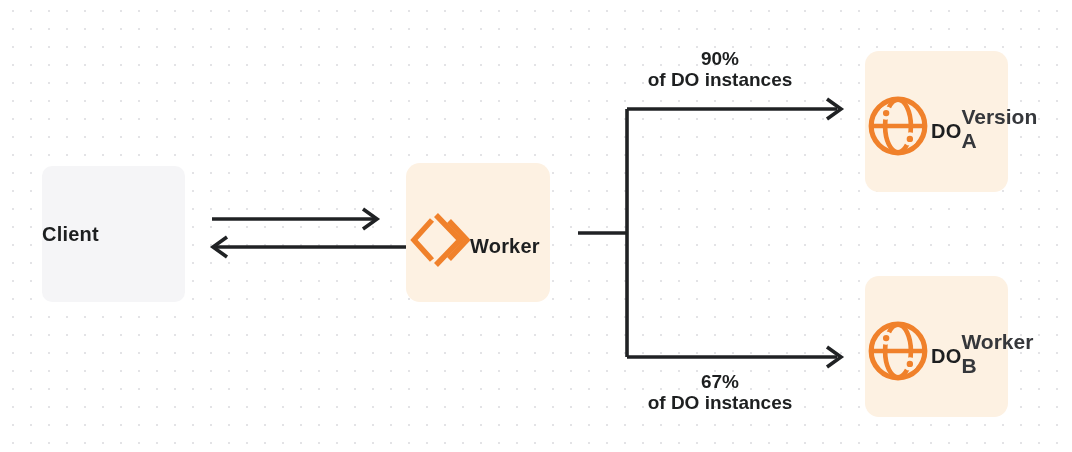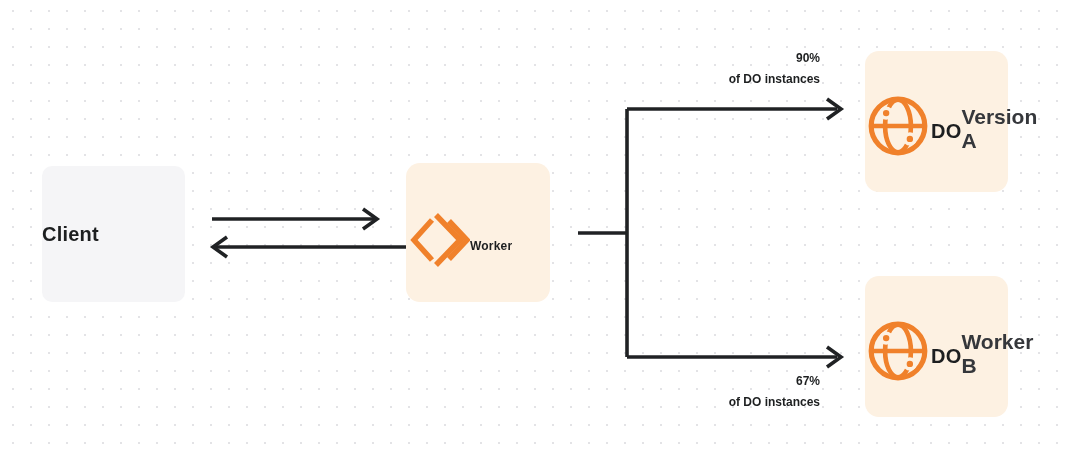--- a/index.html
+++ b/index.html
@@ -37,35 +37,35 @@
     justify-content:flex-start;
     font-size:20px;font-weight:700;
     letter-spacing:.2px;
   }
   .node-worker{
     left:406px;top:163px;width:144px;height:139px;
     background:var(--node-cream-bg);
     border-radius:14px;
     padding-top:15px;
   }
-  .node-worker .node-label{margin-top:12px;font-size:12px;font-weight:700;letter-spacing:.2px;}
+  .node-worker .node-label{margin-top:12px;font-size:20px;font-weight:700;letter-spacing:.2px;}
   .node-do{
     left:865px;width:143px;height:141px;
     background:var(--node-cream-bg);
     border-radius:14px;
     padding-top:8px;
   }
   .node-do-a{top:51px;}
   .node-do-b{top:276px;}
   .do-title{margin-top:10px;font-size:20px;font-weight:700;line-height:1;letter-spacing:.2px;}
   .do-subtitle{margin-top:6px;font-size:21px;font-weight:700;color:var(--subtitle-gray);}
   .split-label{
     position:absolute;left:620px;width:200px;
-    text-align:right;
-    font-size:12px;font-weight:700;line-height:21px;
+    text-align:center;
+    font-size:19px;font-weight:700;line-height:21px;
     color:var(--text-dark);
   }
   .split-label-top{top:48px;}
   .split-label-bottom{top:371px;}
   .icon svg{display:block;}
   .workers-icon path{stroke:var(--accent-orange);stroke-width:5.5;fill:none;stroke-linejoin:miter;stroke-linecap:butt;}
   .globe-icon .ln{stroke:var(--accent-orange);fill:none;}
   .globe-icon .dot{fill:var(--accent-orange);stroke:var(--node-cream-bg);stroke-width:3.4;}
 </style>
 </head>

